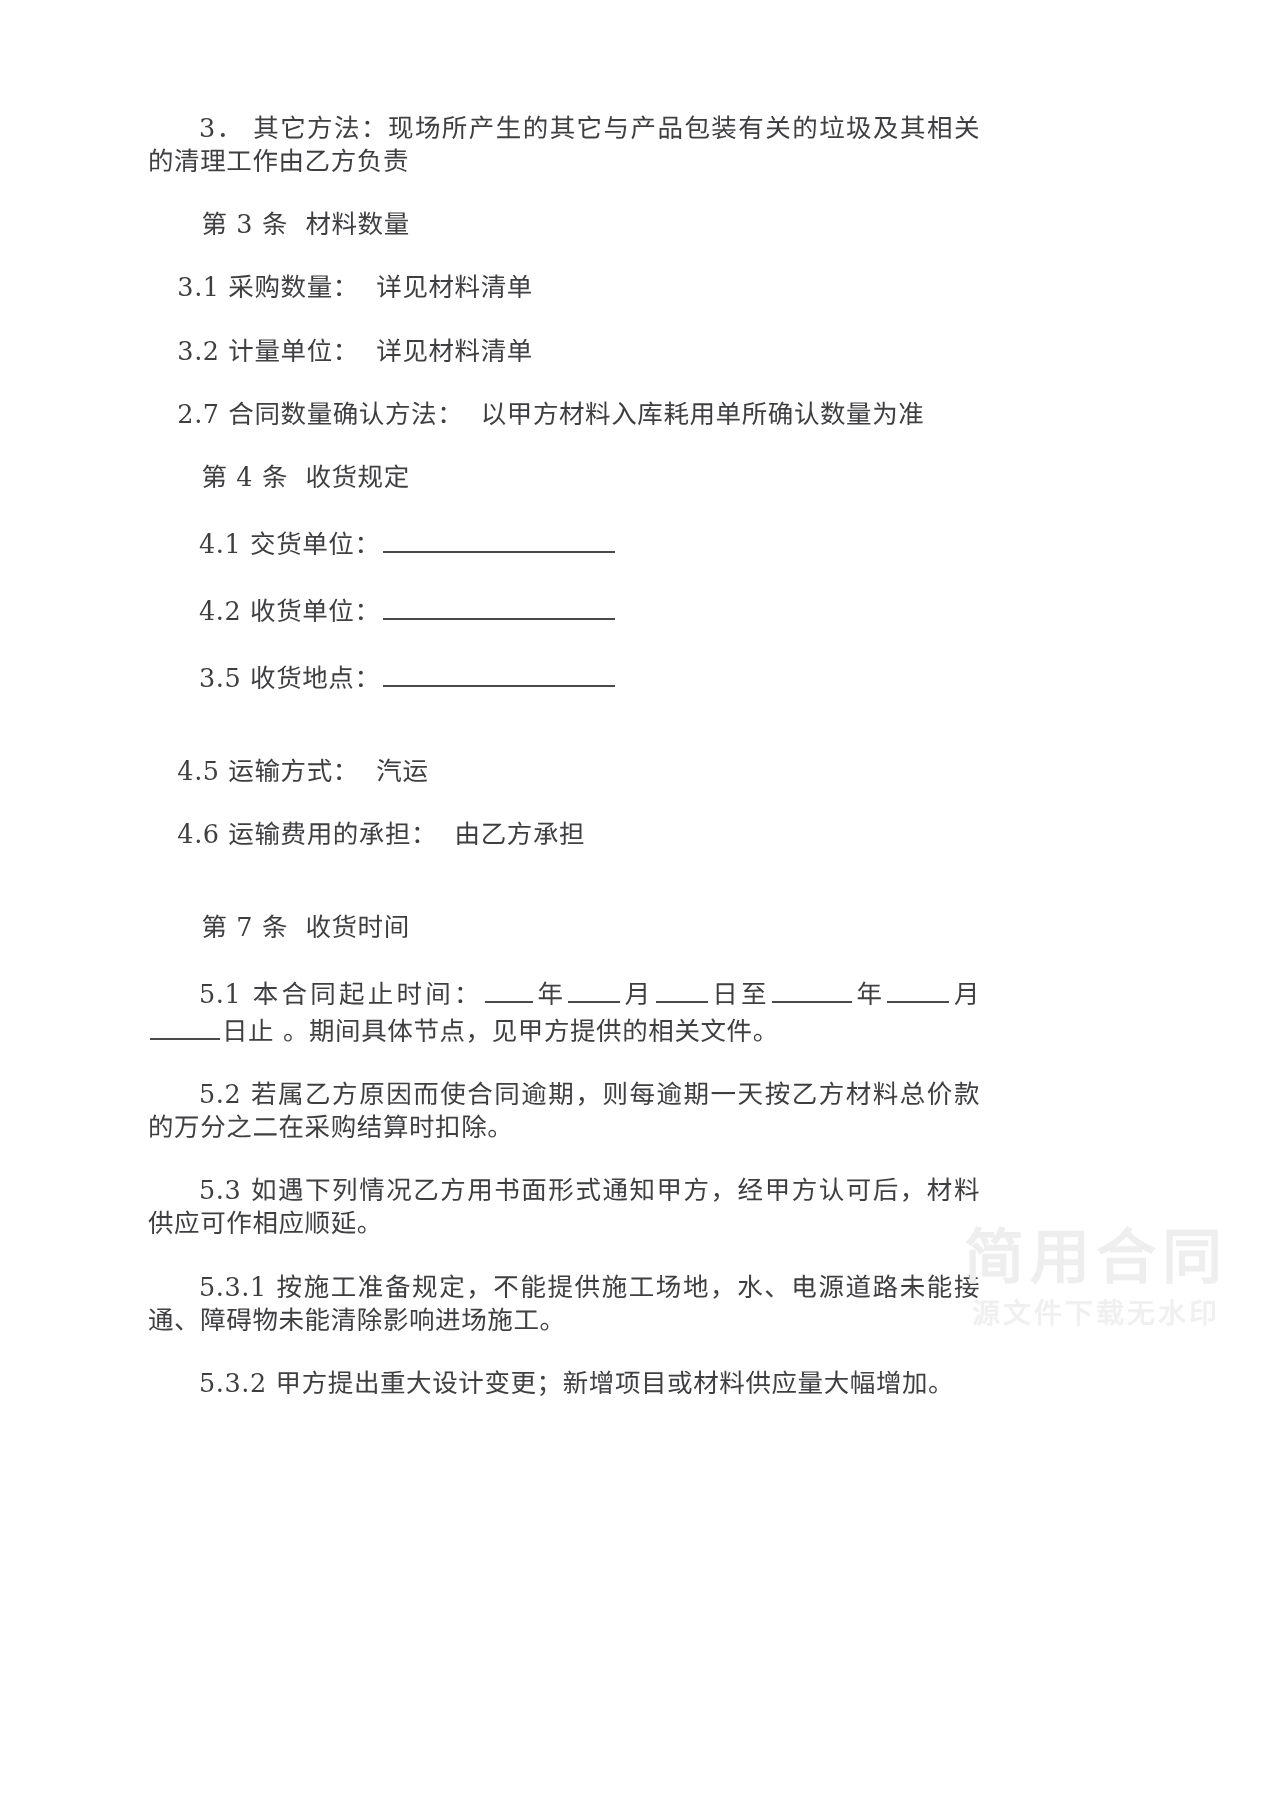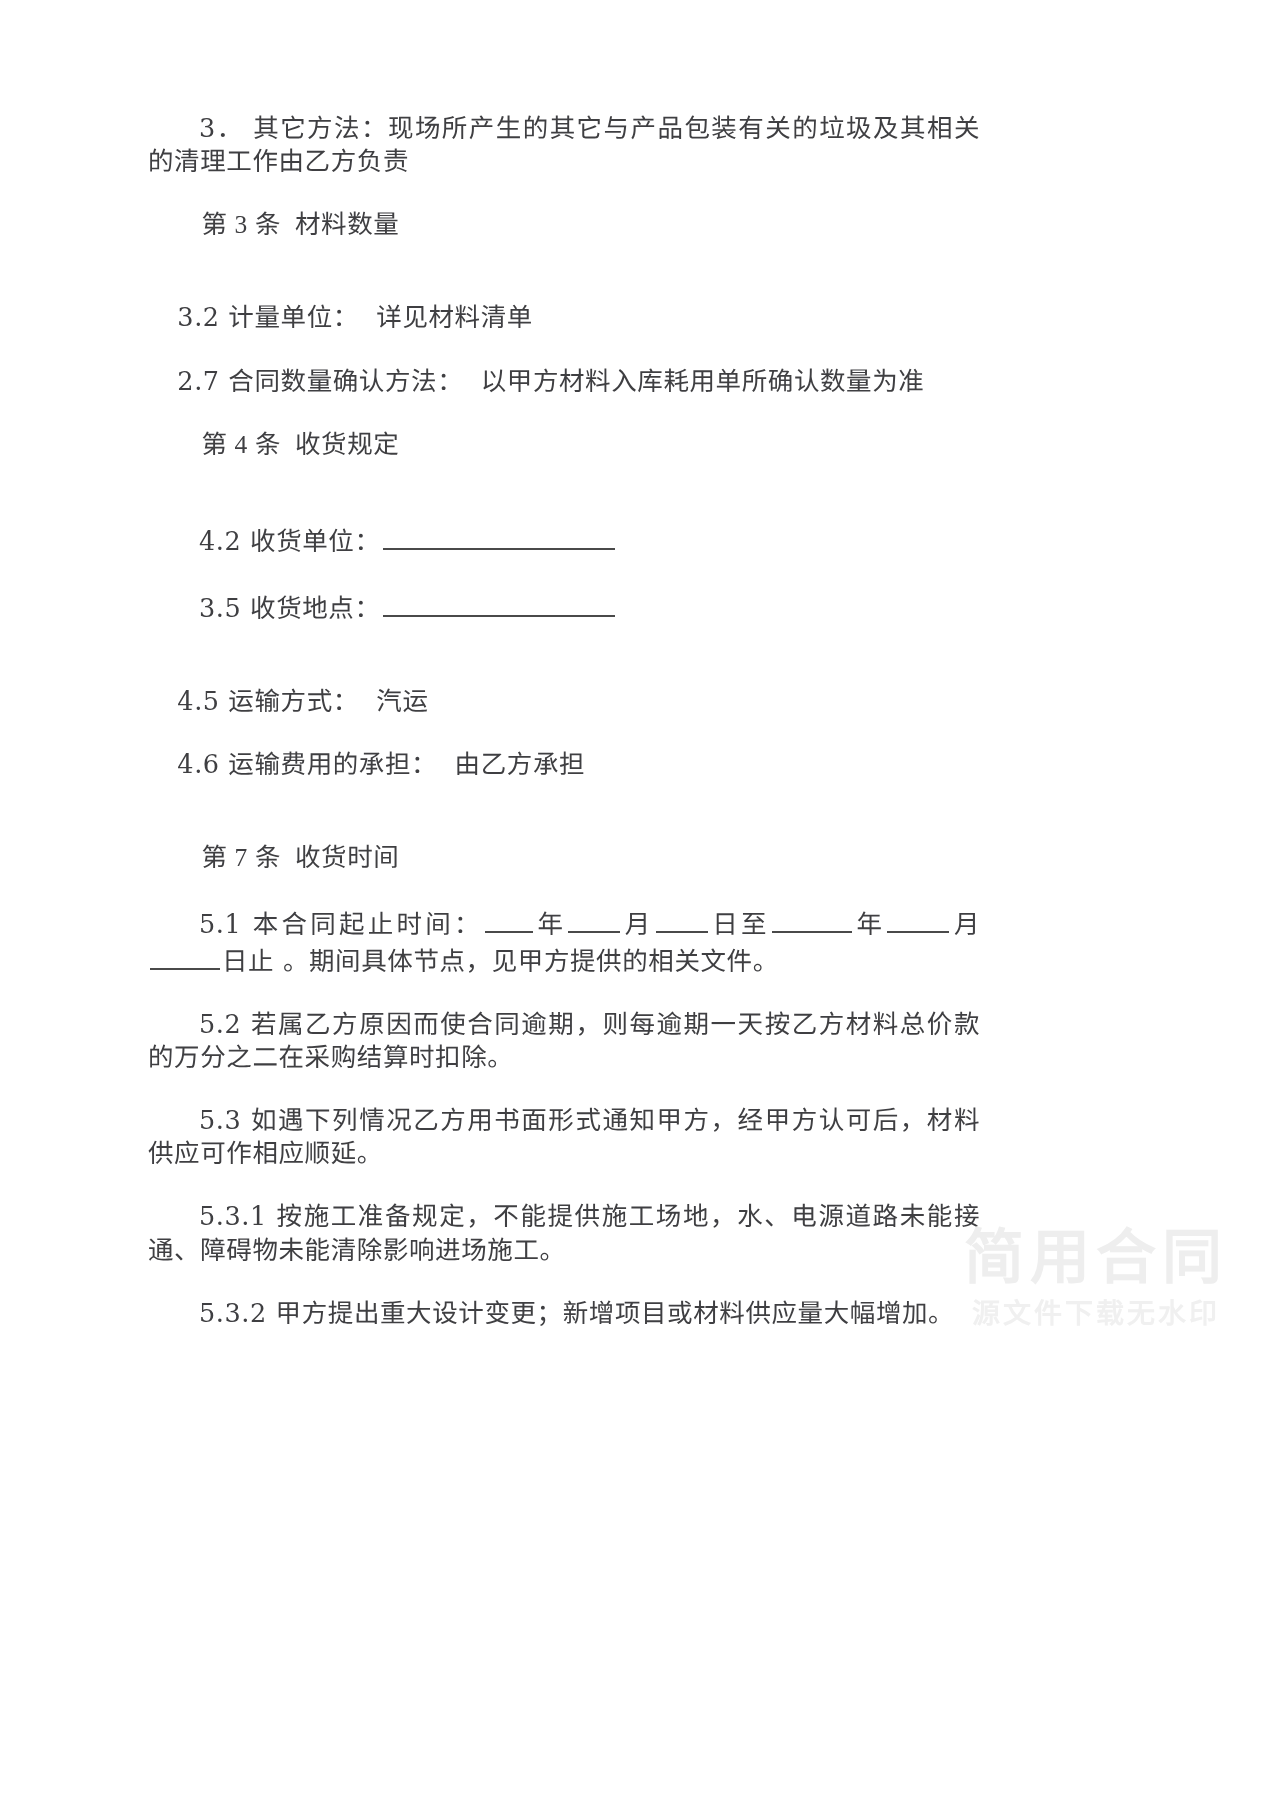--- a/index.html
+++ b/index.html
@@ -33,21 +33,21 @@
     text-justify: inter-character;
     letter-spacing: 0.6px;
     white-space: pre-wrap;
     word-break: break-all;
   }
   .gap-md { height: 30px; }
 
   
   .indent2 { text-indent: 2em; }
   .indent1 { text-indent: 1.15em; }
-  .indent-head { text-indent: 2.1em; font-family: Liberation Serif, serif; }
+  .indent-head { text-indent: 2.1em; }
 
   
   .blank {
     display: inline-block;
     border-bottom: 2.4px solid #4a4a4a;
     vertical-align: baseline;
     height: 1.05em;
     margin: 0 2px;
   }
   .blank-w230 { width: 232px; }
@@ -101,35 +101,39 @@
   <div class="content">
 
     <p class="para indent2">3． 其它方法：现场所产生的其它与产品包装有关的垃圾及其相关的清理工作由乙方负责</p>
 
     <div class="gap-md"></div>
 
     <p class="para indent-head">第 3 条  材料数量</p>
 
     <div class="gap-md"></div>
 
+    <p class="para indent1">3.1 采购数量：  详见材料清单</p>
 
     <div class="gap-md"></div>
 
     <p class="para indent1">3.2 计量单位：  详见材料清单</p>
 
     <div class="gap-md"></div>
 
     <p class="para indent1">2.7 合同数量确认方法：  以甲方材料入库耗用单所确认数量为准</p>
 
     <div class="gap-md"></div>
 
     <p class="para indent-head">第 4 条  收货规定</p>
 
     <div class="gap-md"></div>
 
+    <div class="field-row">
+      <span>4.1 交货单位：</span><span class="blank blank-w230"></span>
+    </div>
 
     <div class="gap-md"></div>
 
     <div class="field-row">
       <span>4.2 收货单位：</span><span class="blank blank-w230"></span>
     </div>
 
     <div class="gap-md"></div>
 
     <div class="field-row">

